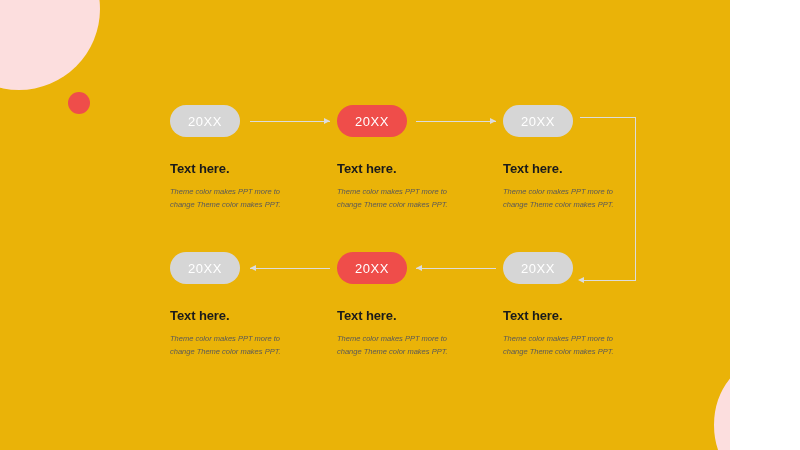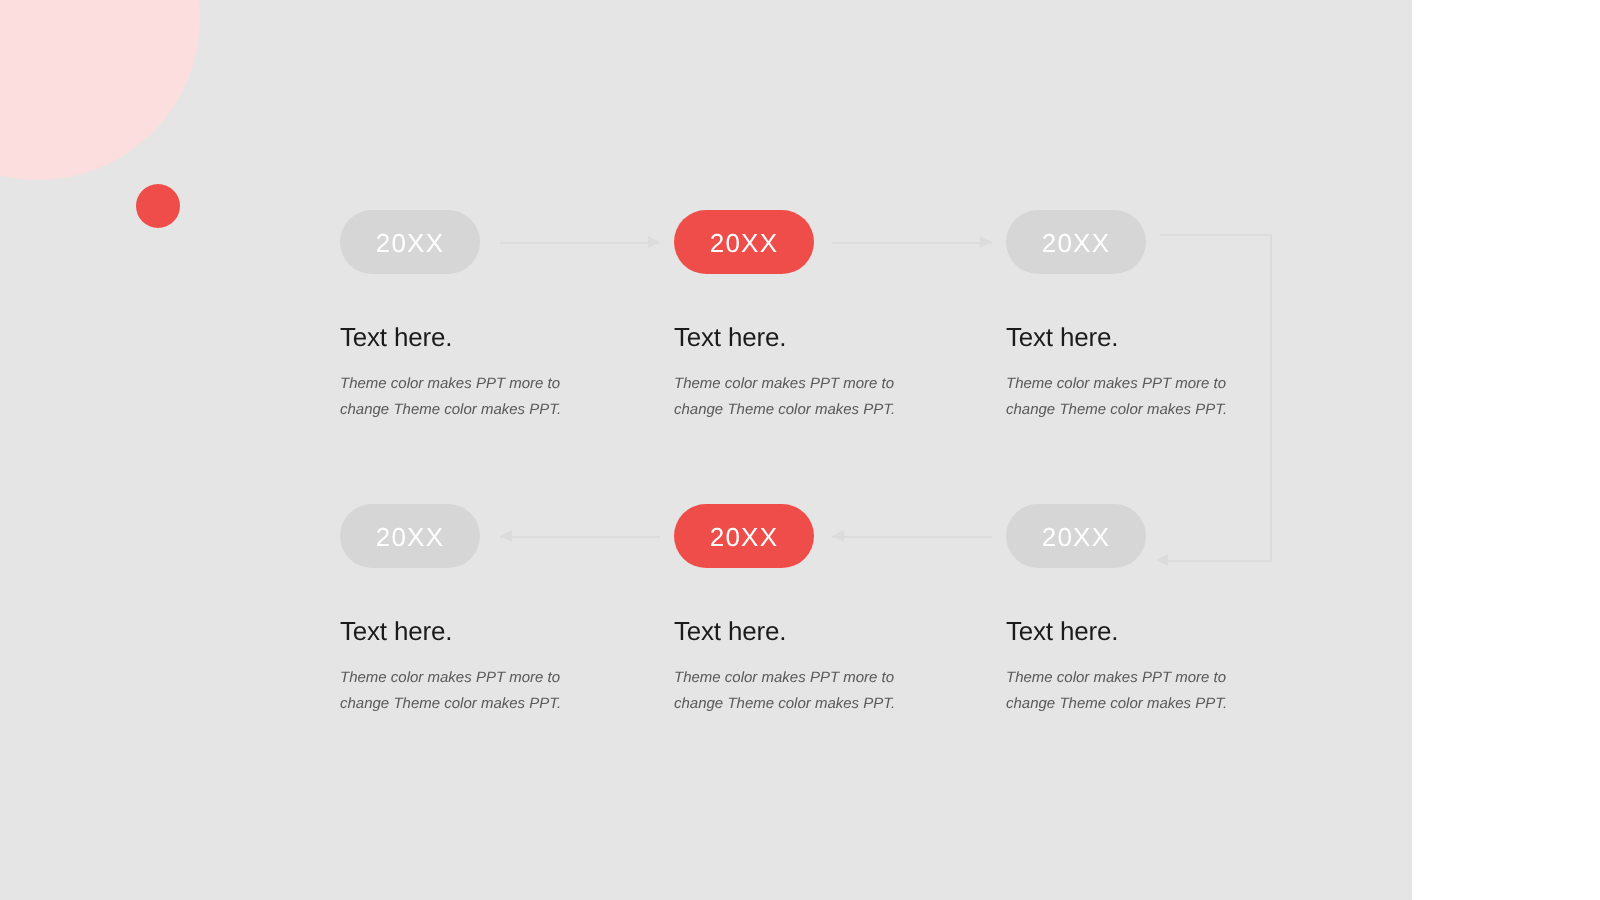--- a/index.html
+++ b/index.html
@@ -7,22 +7,23 @@
     padding: 0;
     background: #ffffff;
   }
   body {
     font-family: "Liberation Sans", sans-serif;
   }
   #slide {
     position: relative;
     width: 706px;
     height: 450px;
-    background: #e5e5e5;
+    background: #eab308;
     overflow: hidden;
+    padding-left: 24px;
   }
 
   
   .deco-circle-tl {
     position: absolute;
     left: -62px;
     top: -72px;
     width: 162px;
     height: 162px;
     border-radius: 50%;
@@ -78,21 +79,21 @@
     letter-spacing: 0.6px;
     color: #ffffff;
     user-select: none;
   }
   .pill.gray { background: #d6d6d6; }
   .pill.red  { background: #ef4d4a; }
 
   .node-title {
     margin-top: 24px;
     font-size: 13px;
-    font-weight: normal;
+    font-weight: bold;
     color: #1b1b1b;
     letter-spacing: -0.1px;
   }
   .node-body {
     margin-top: 9px;
     font-size: 7.5px;
     line-height: 1.75;
     color: #58585a;
     width: 130px;
     font-style: italic;

